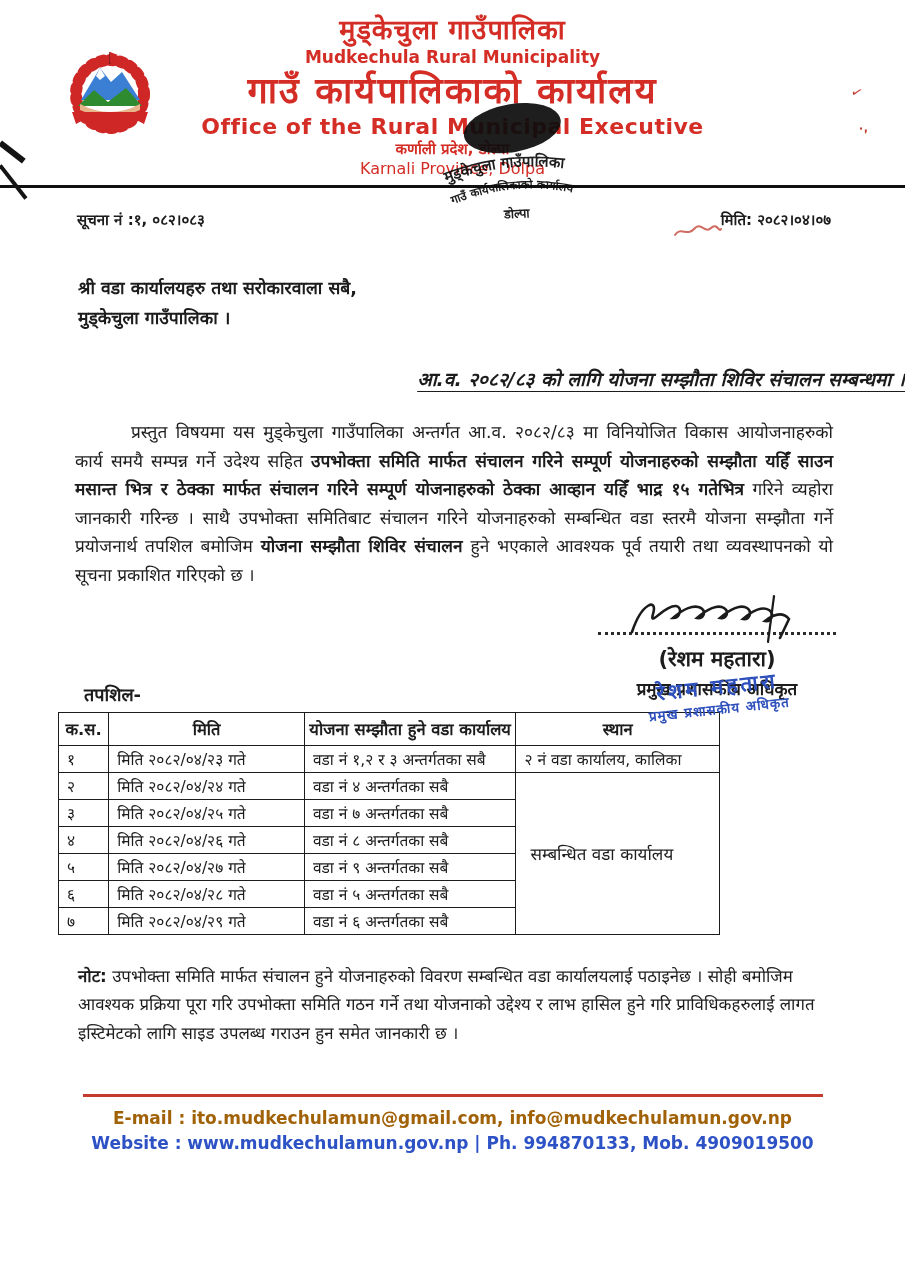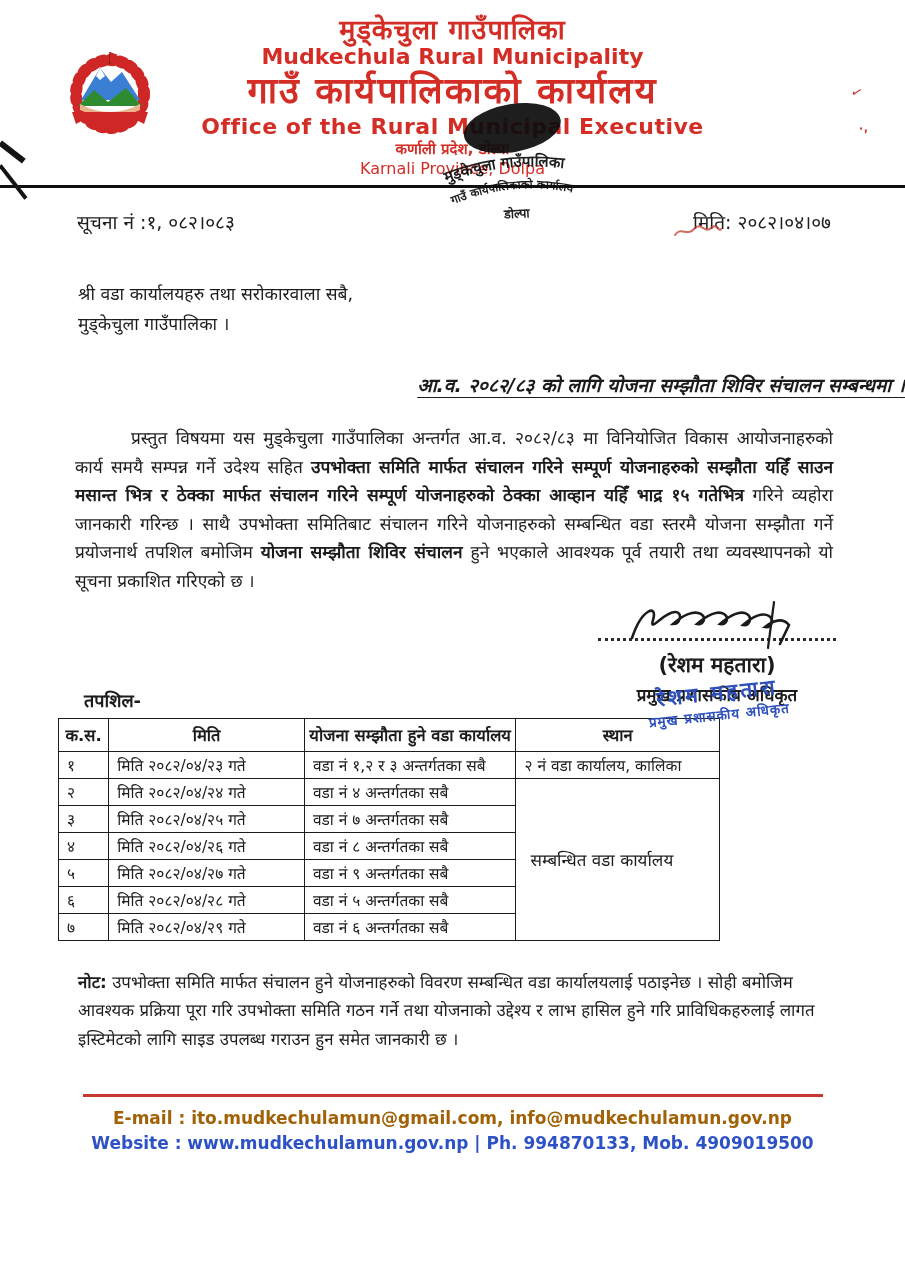--- a/index.html
+++ b/index.html
@@ -4,40 +4,40 @@
 <style>
   html,body{margin:0;padding:0;background:#9a9a9a;}
   .page{
     position:relative;width:905px;height:1280px;background:#ffffff;
     margin:0 auto;overflow:hidden;
     font-family:"DejaVu Sans","Liberation Sans",sans-serif;color:#1c1c1c;
   }
   
   .letterhead{padding-top:13px;text-align:center;}
   .lh-np-1{font-size:27px;font-weight:bold;line-height:33px;letter-spacing:1px;}
-  .lh-en-1{font-size:22px;font-weight:bold;line-height:22px;}
+  .lh-en-1{font-size:17px;font-weight:bold;line-height:22px;}
   .lh-np-2{font-size:36px;font-weight:bold;line-height:45px;letter-spacing:2px;}
   .lh-en-2{font-size:22px;font-weight:bold;line-height:27px;letter-spacing:.5px;}
   .lh-np-3{font-size:15px;font-weight:bold;line-height:19px;}
   .lh-en-3{font-size:16px;font-weight:normal;line-height:20px;}
   .header-rule{height:3px;background:#101010;margin-top:6px;}
   .emblem{position:absolute;left:50px;top:50px;}
   .round-stamp{position:absolute;left:424px;top:96px;transform:rotate(-3deg);opacity:.93;}
   .edge-mark{position:absolute;background:#141414;}
   .edge-a{left:-3px;top:149px;width:30px;height:6px;transform:rotate(38deg);}
   .edge-b{left:-8px;top:180px;width:42px;height:4px;transform:rotate(52deg);}
   .red-dot{position:absolute;color:#c23b30;font-weight:bold;}
   .red-dot.a{right:42px;top:84px;font-size:14px;transform:rotate(20deg);}
   .red-dot.b{right:38px;top:122px;font-size:11px;transform:rotate(-12deg);}
   
   .info-row{display:flex;justify-content:space-between;margin-top:21px;padding:0 74px 0 77px;
-    font-size:19px;font-weight:normal;}
+    font-size:15px;font-weight:bold;}
   .red-scribble{position:absolute;left:672px;top:222px;}
   
-  .recipient{margin:44px 0 0 78px;font-size:17.5px;font-weight:normal;line-height:30px;}
+  .recipient{margin:44px 0 0 78px;font-size:17.5px;font-weight:bold;line-height:30px;}
   
   .subject{margin-top:33px;text-align:right;font-size:19px;font-weight:bold;font-style:italic;}
   .subject span{text-decoration:underline;text-underline-offset:5px;}
   
   .body-para{margin:26px 72px 0 75px;font-size:17.3px;line-height:28.6px;
     text-align:justify;text-indent:56px;}
   .body-para .bd{font-weight:bold;}
   
   .sig-block{position:relative;width:260px;margin:2px 58px 0 auto;text-align:center;}
   .sig-svg{display:block;margin:0 auto -14px auto;}

